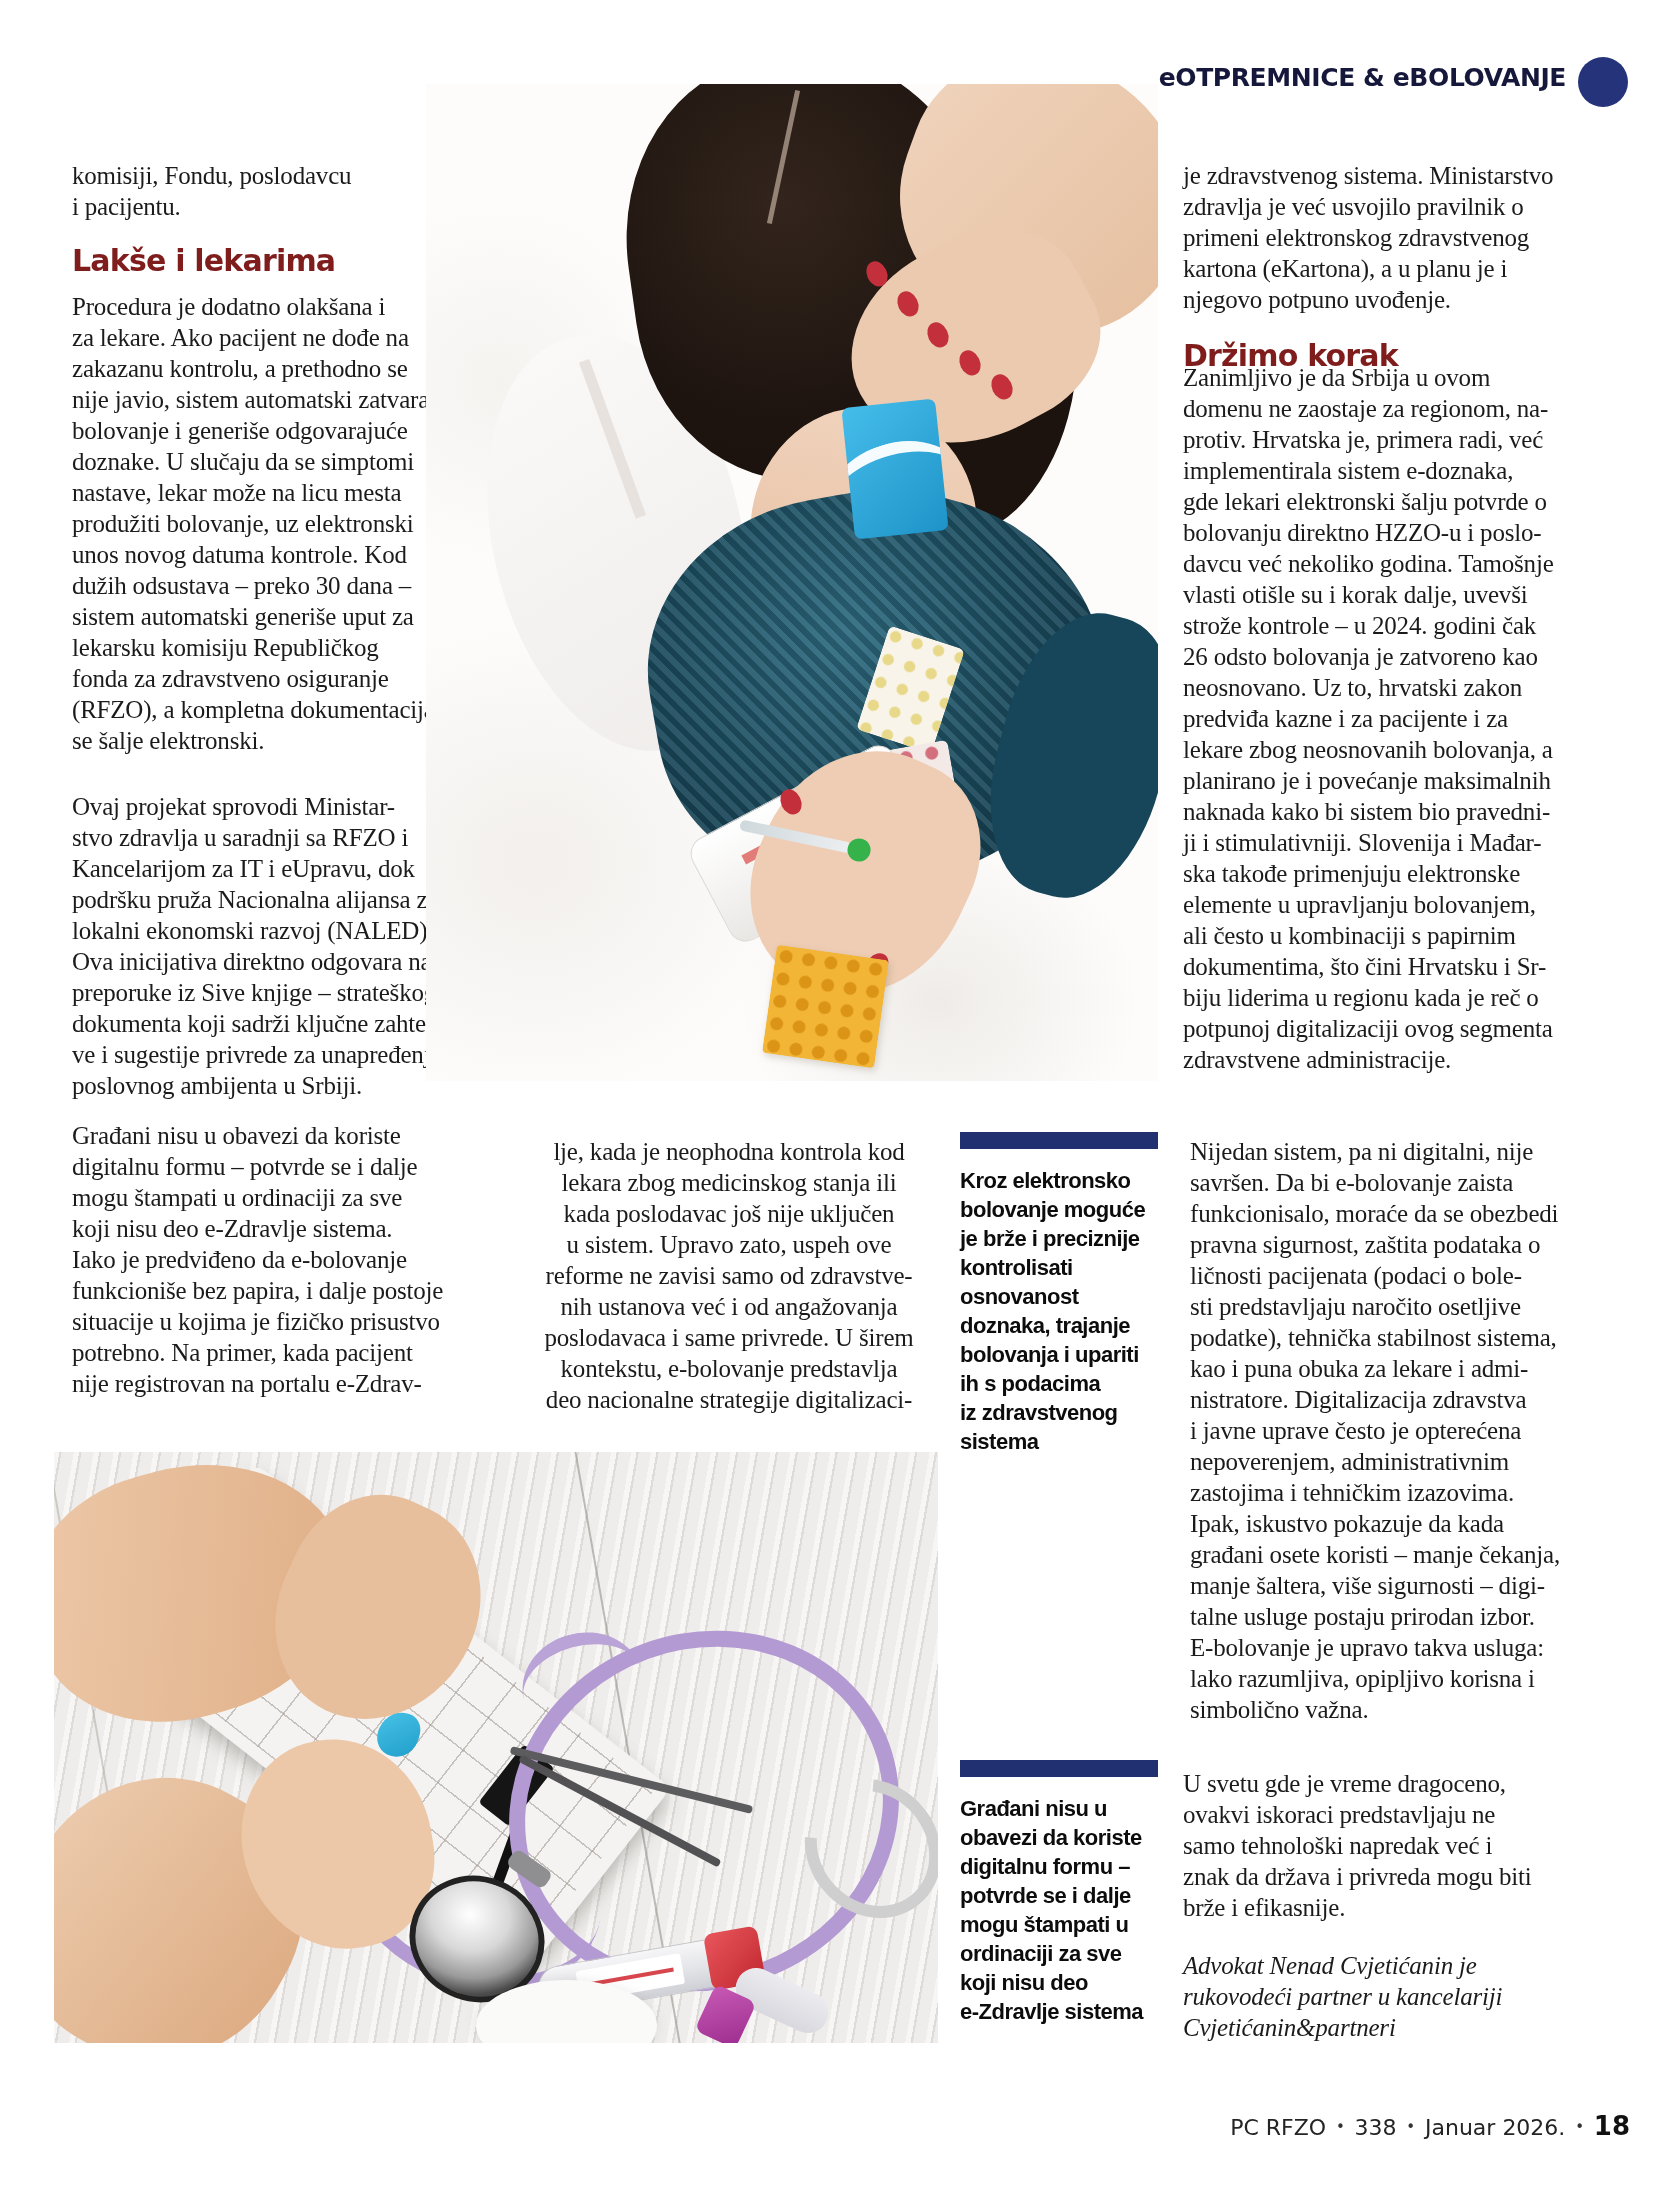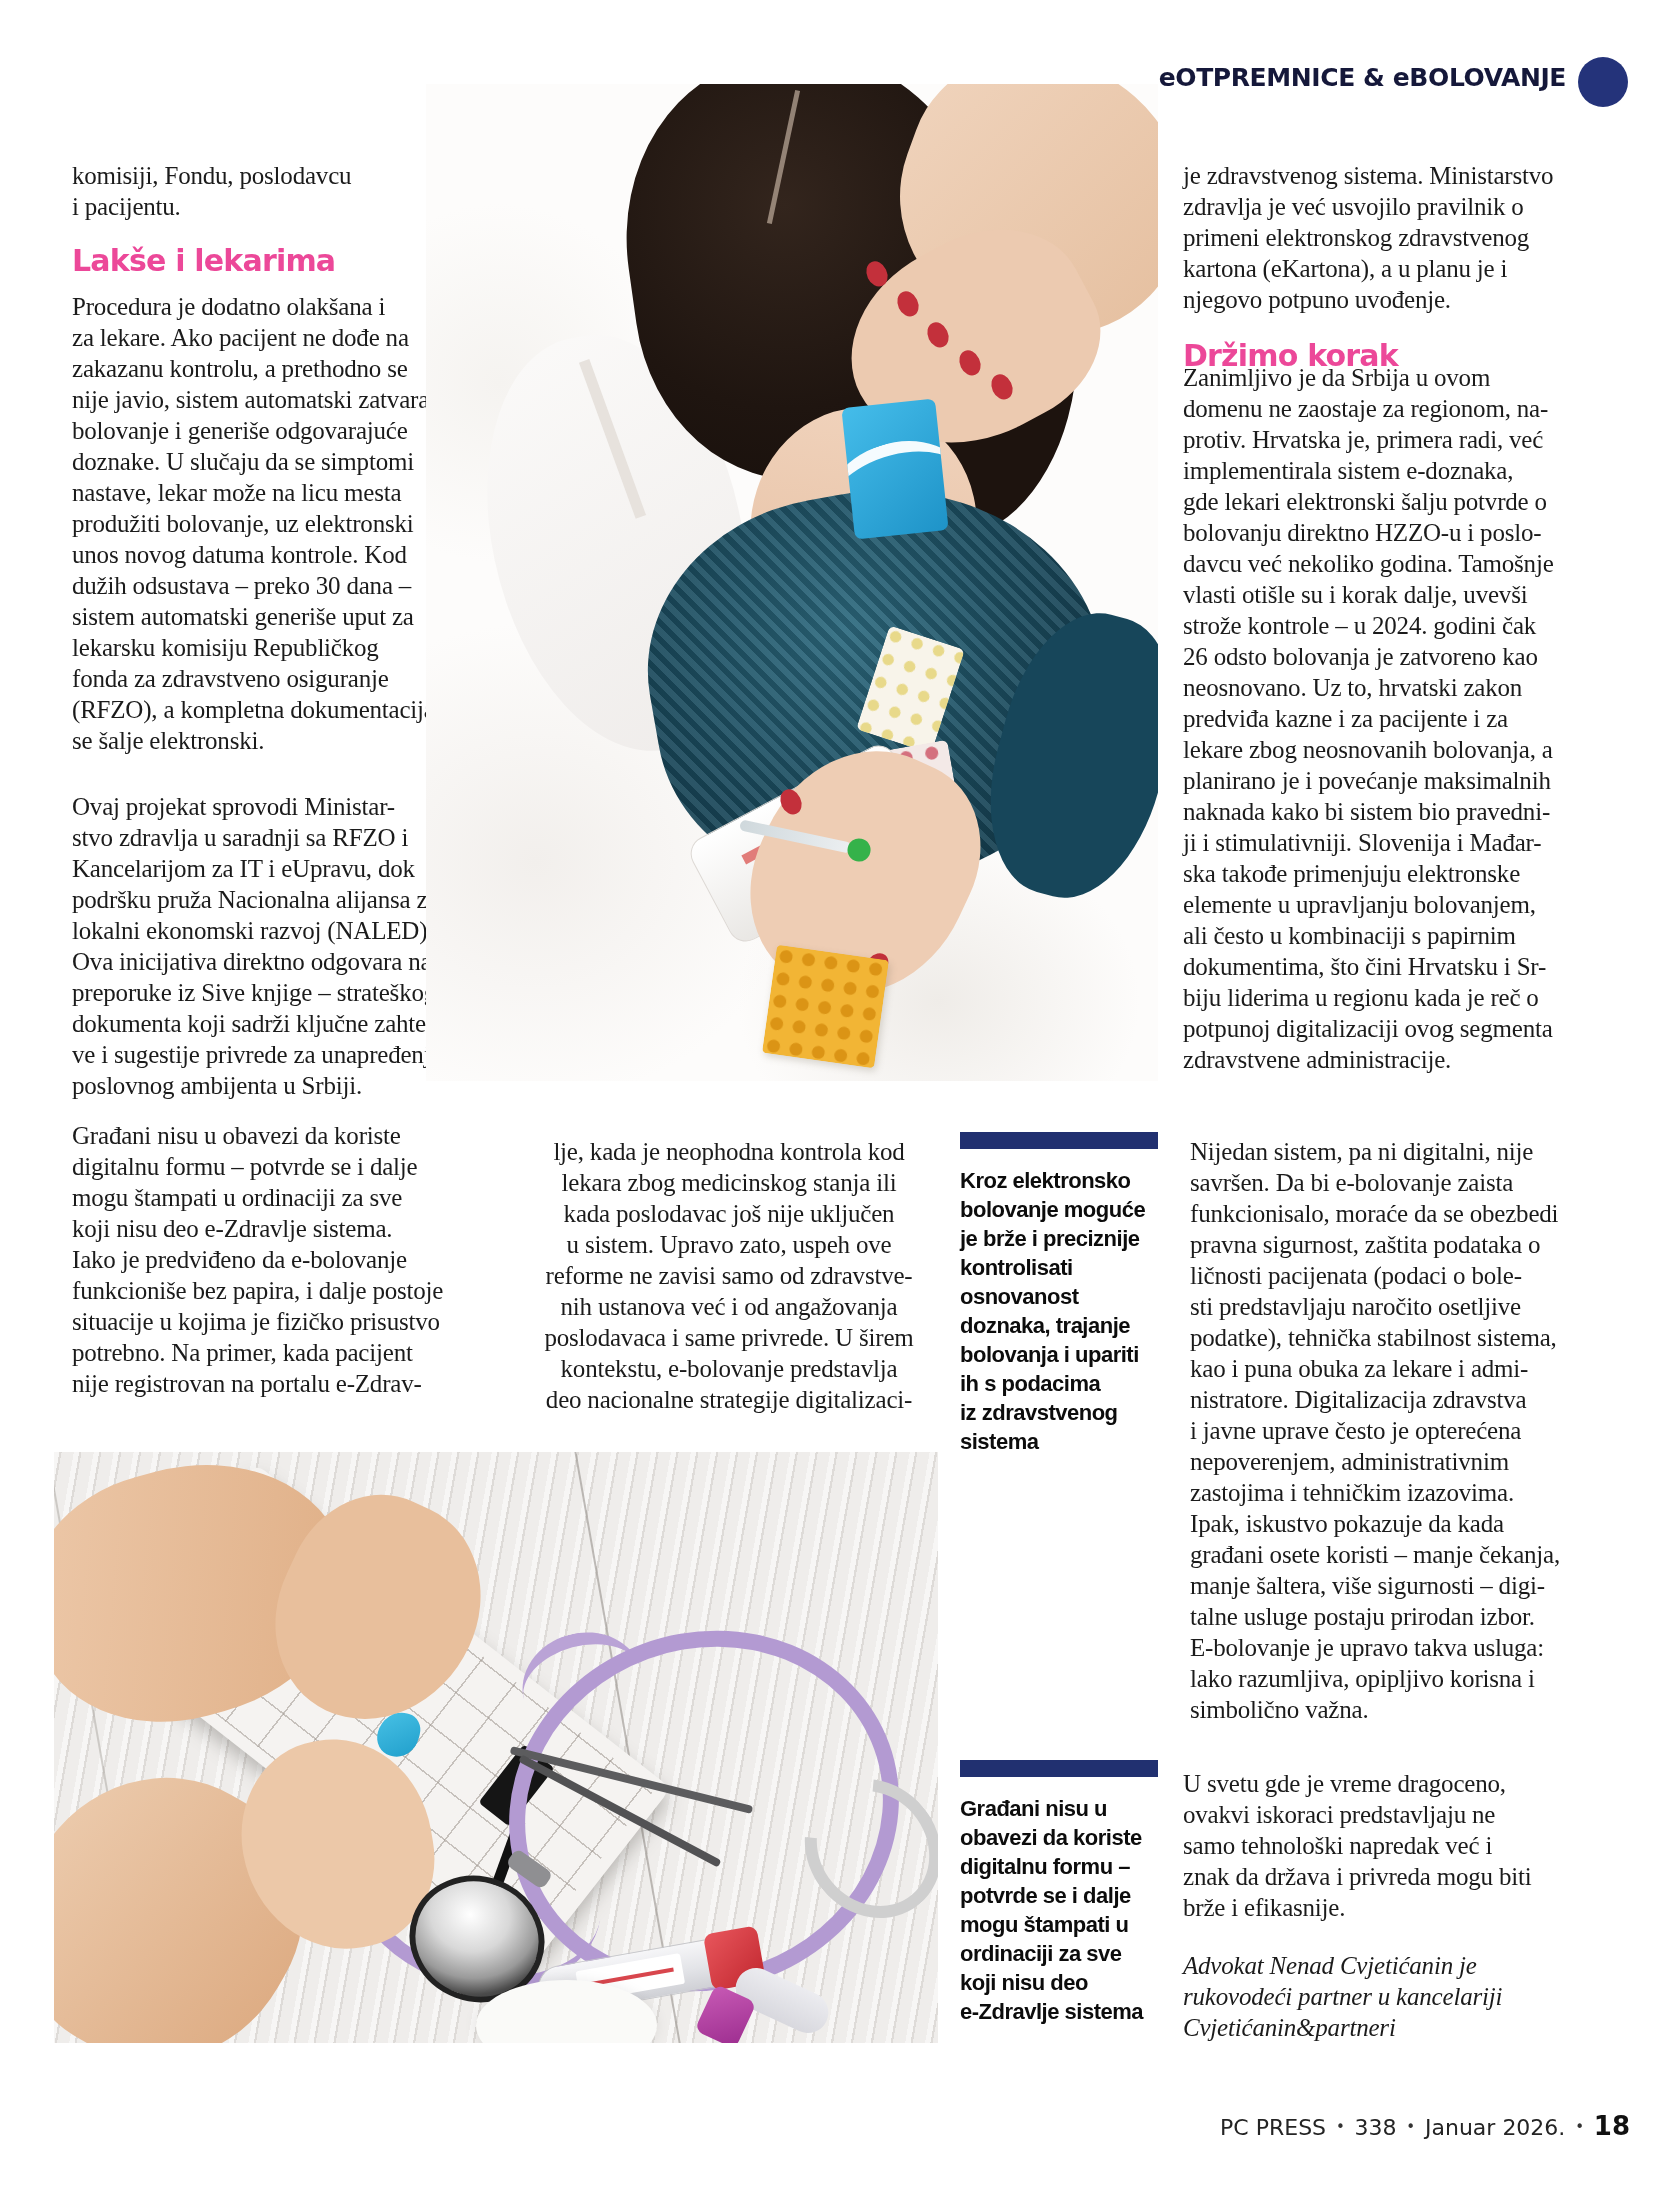--- a/index.html
+++ b/index.html
@@ -1,21 +1,21 @@
 <!DOCTYPE html>
 <html style="font-size:12px"><head>
 <meta charset="utf-8">
 <style>
   html,body{margin:0;padding:0;background:#fff;}
   .page{position:relative;width:1671px;height:2205px;background:#ffffff;overflow:hidden;
         font-family:"Liberation Serif", serif;}
   .txt{position:absolute;font-family:"Liberation Serif", serif;font-size:25px;line-height:31px;
        color:#1b1b1b;white-space:pre;letter-spacing:-0.2px;}
   .hd{position:absolute;font-family:"DejaVu Sans", sans-serif;font-weight:700;font-size:30px;
-      color:#ec4899;letter-spacing:-0.8px;}
+      color:#7f1d1d;letter-spacing:-0.8px;}
   .hdr-title{position:absolute;top:63px;left:0;width:1566px;text-align:right;
       font-family:"DejaVu Sans", sans-serif;font-weight:700;font-size:25px;color:#15183a;
       letter-spacing:-0.4px;}
   .hdr-circle{position:absolute;left:1578px;top:57px;width:50px;height:50px;border-radius:50%;
       background:#24337a;}
   .qbar{position:absolute;left:960px;width:198px;height:17.4px;background:#213070;}
   .quote{position:absolute;left:960px;width:205px;font-family:"Liberation Sans", sans-serif;
       font-weight:700;font-size:22px;line-height:29px;color:#0c0c0c;letter-spacing:-0.5px;
       white-space:pre;}
   .sig{font-style:italic;}
@@ -242,17 +242,17 @@
         <div class="s" style="left:8%;top:42%;width:84%;height:4.5px;background:#d8464d;"></div>
       </div>
       <div class="s" style="right:-6px;top:-6px;width:54px;height:57px;background:linear-gradient(140deg,#e8565c,#c1272f);border-radius:9px;"></div>
     </div>
     <div class="s" style="left:422px;top:528px;width:181px;height:91px;background:#fafaf8;border-radius:50%;box-shadow:0 0 13.6px rgba(0,0,0,.08);"></div>
     <div class="s" style="left:679px;top:528px;width:98px;height:41px;background:linear-gradient(180deg,#ececf0,#d8d8de);border-radius:22.6px;transform:rotate(25deg);"></div>
     <div class="s" style="left:649px;top:539px;width:45px;height:51px;background:linear-gradient(140deg,#c85ab5,#9c2d8f);border-radius:9px;transform:rotate(25deg);"></div>
   </div>
 
   <div class="footer">
-    <span>PC PRESS</span><span class="sep">•</span><span>338</span><span class="sep">•</span><span>Januar 2026.</span><span class="sep">•</span><span class="pgnum">18</span>
+    <span>PC RFZO</span><span class="sep">•</span><span>338</span><span class="sep">•</span><span>Januar 2026.</span><span class="sep">•</span><span class="pgnum">18</span>
   </div>
 
 </div>
 
 
 </body></html>

